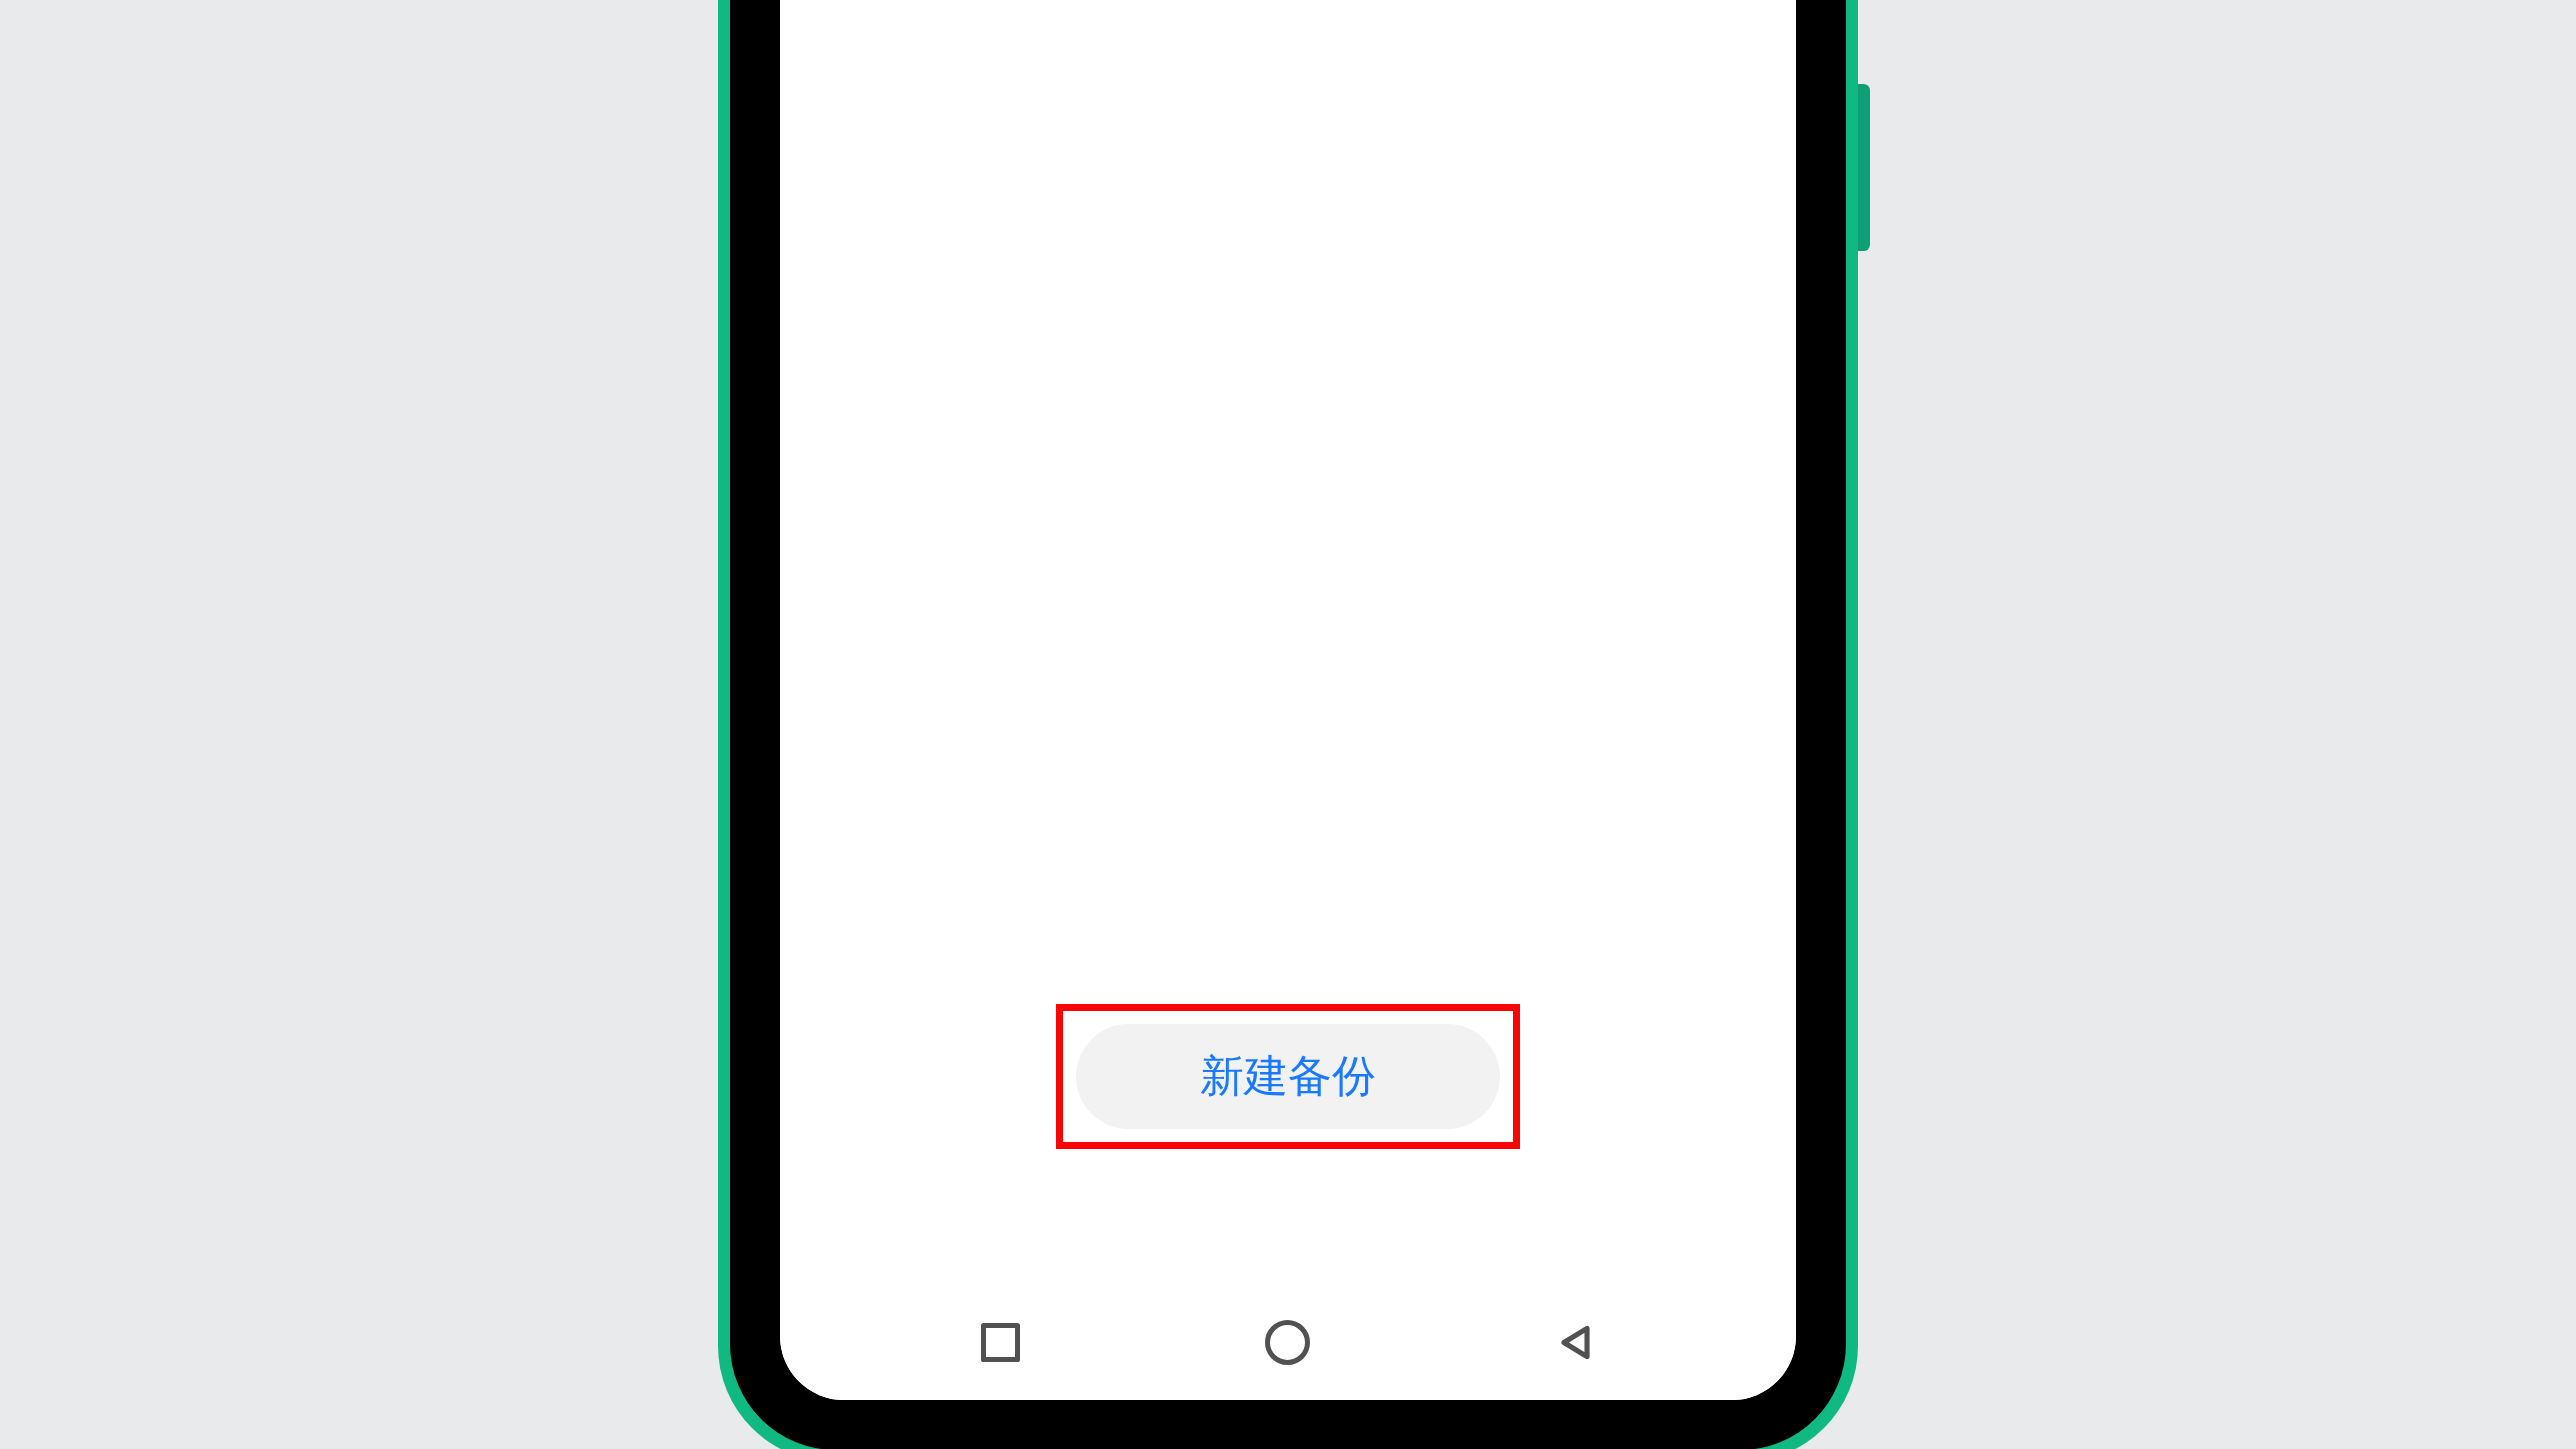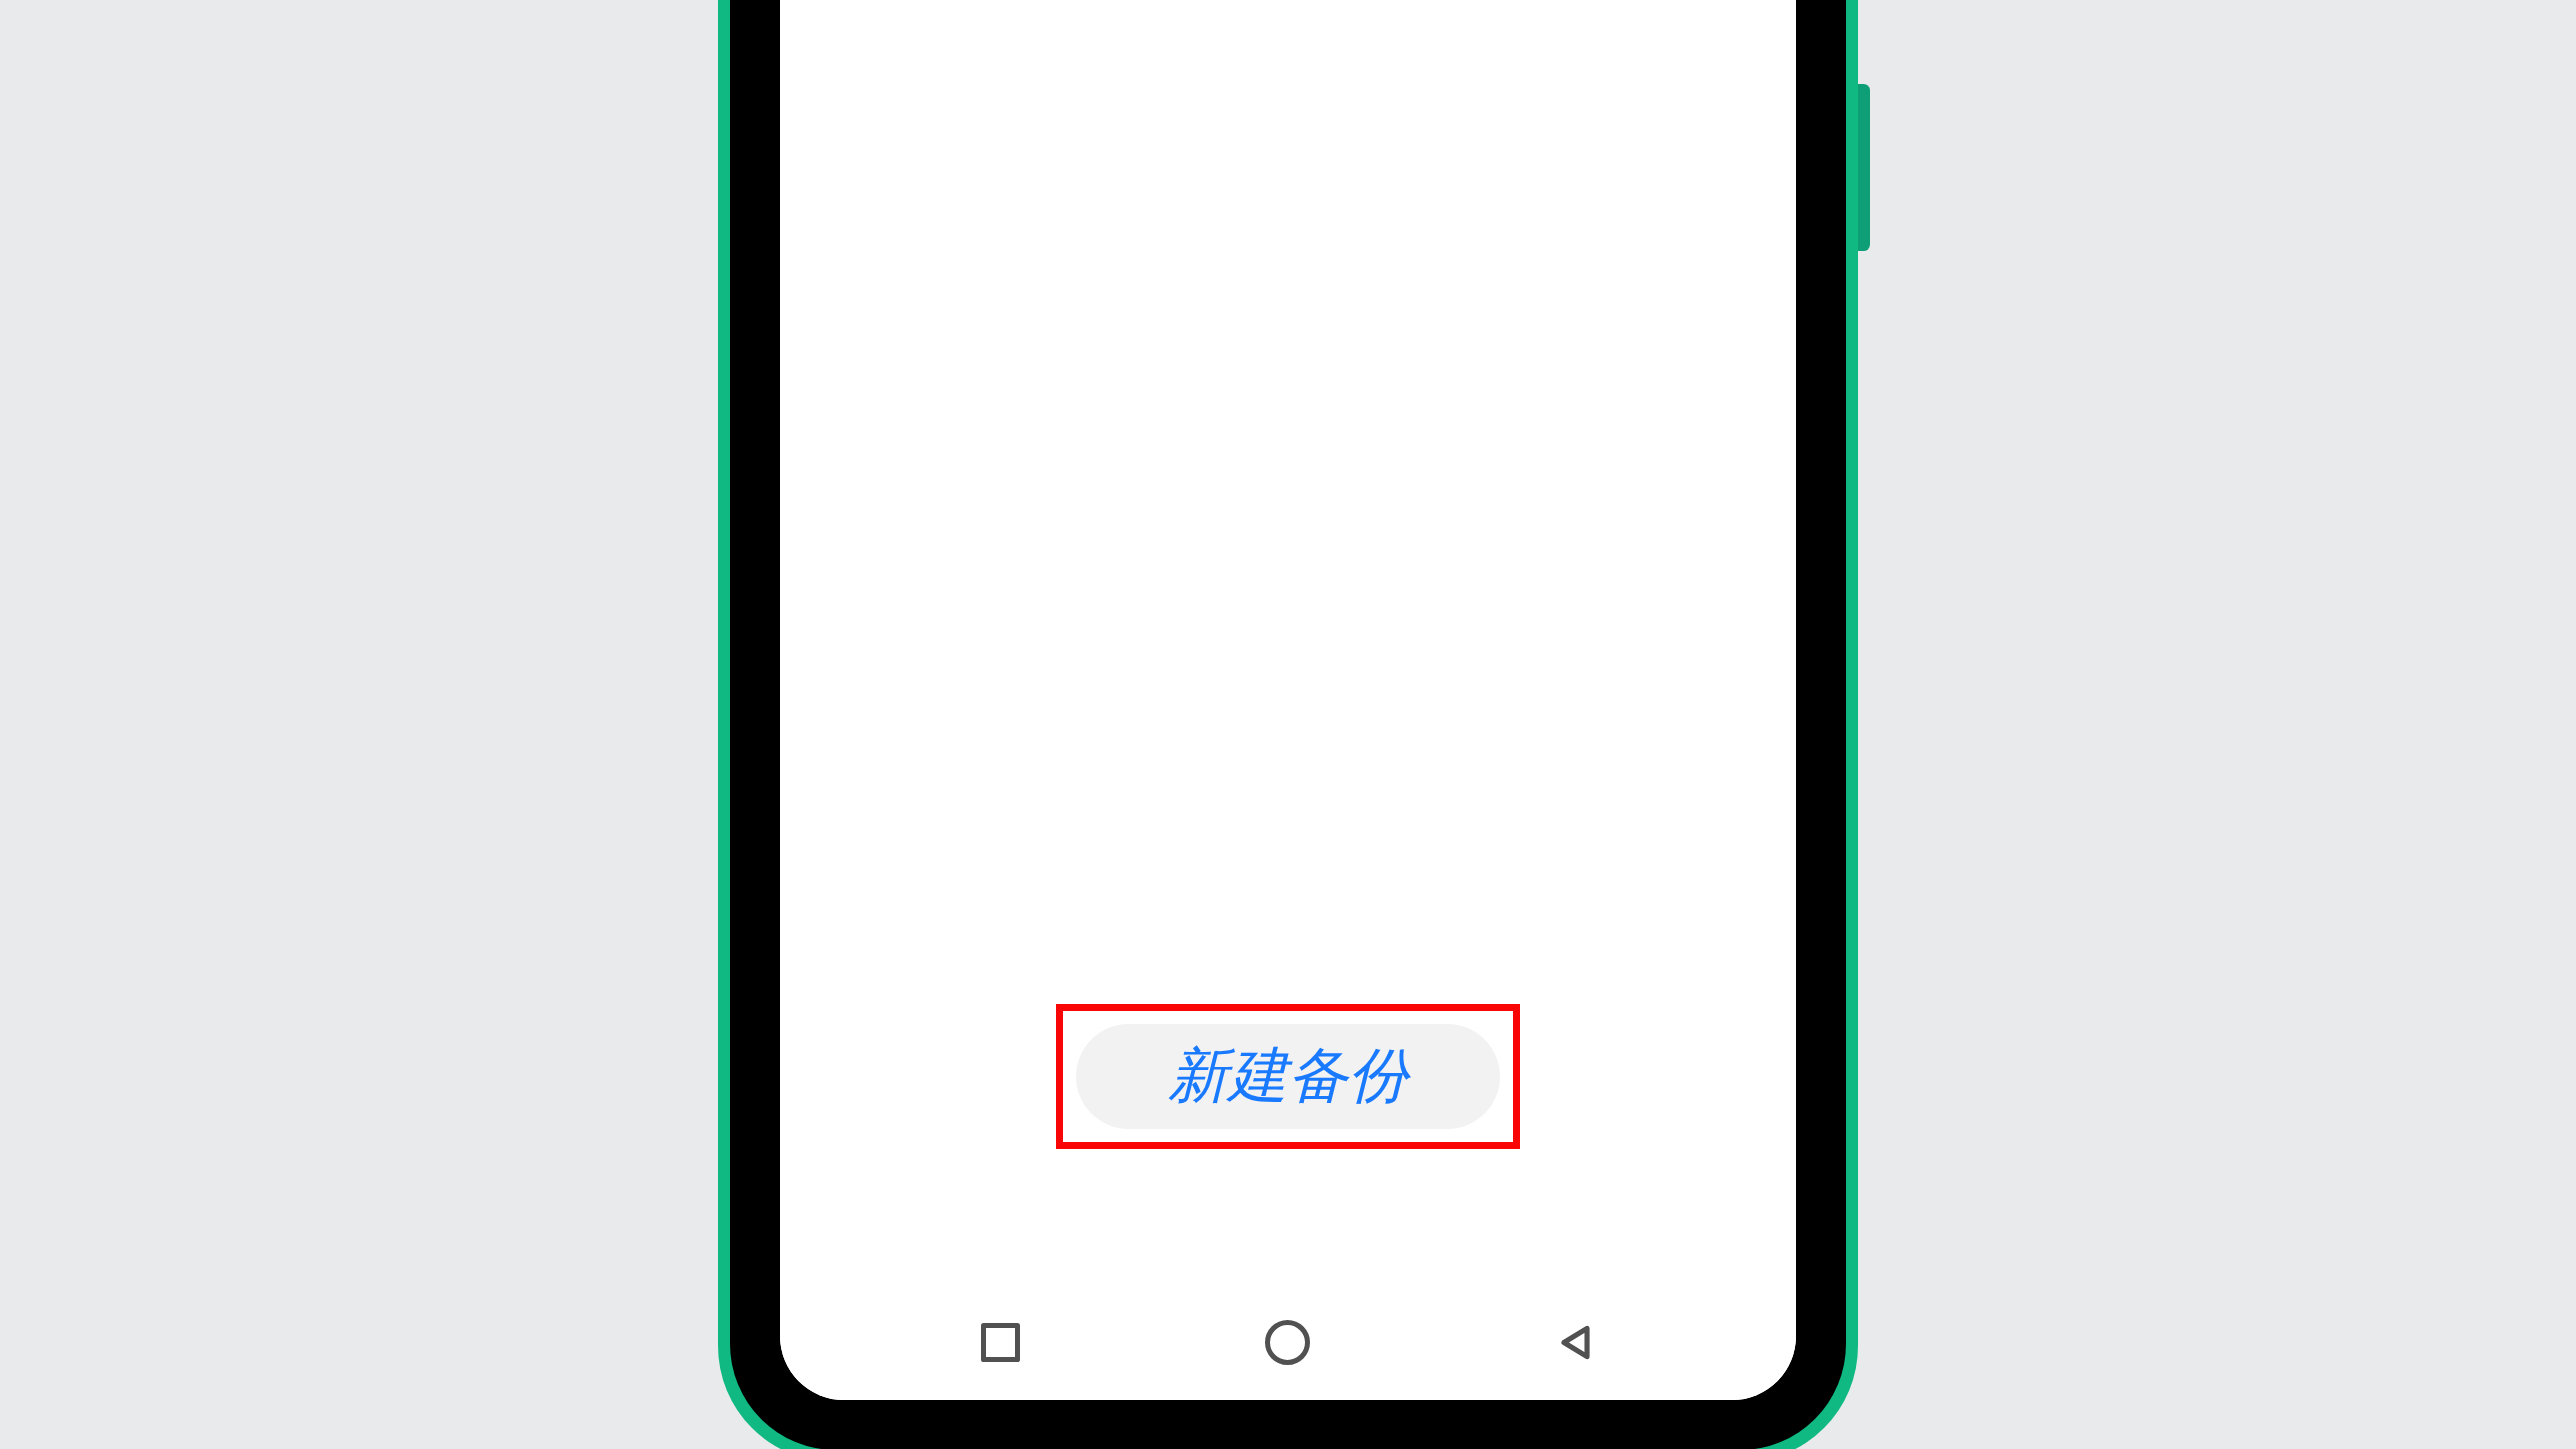--- a/index.html
+++ b/index.html
@@ -85,24 +85,23 @@
 
     .new-backup-button {
       width: 100%;
       height: 100%;
       background: #f2f2f2;
       border-radius: 129px;
       display: flex;
       align-items: center;
       justify-content: center;
       color: #1a7aff;
-      font-size: 60px;
+      font-size: 44px;
       font-weight: 400;
       cursor: pointer;
-      font-style: italic;
     }
 
     .nav-bar {
       height: 103px;
       background: #ffffff;
       display: flex;
       align-items: center;
       justify-content: space-around;
       padding: 0 77px 13px 77px;
     }

